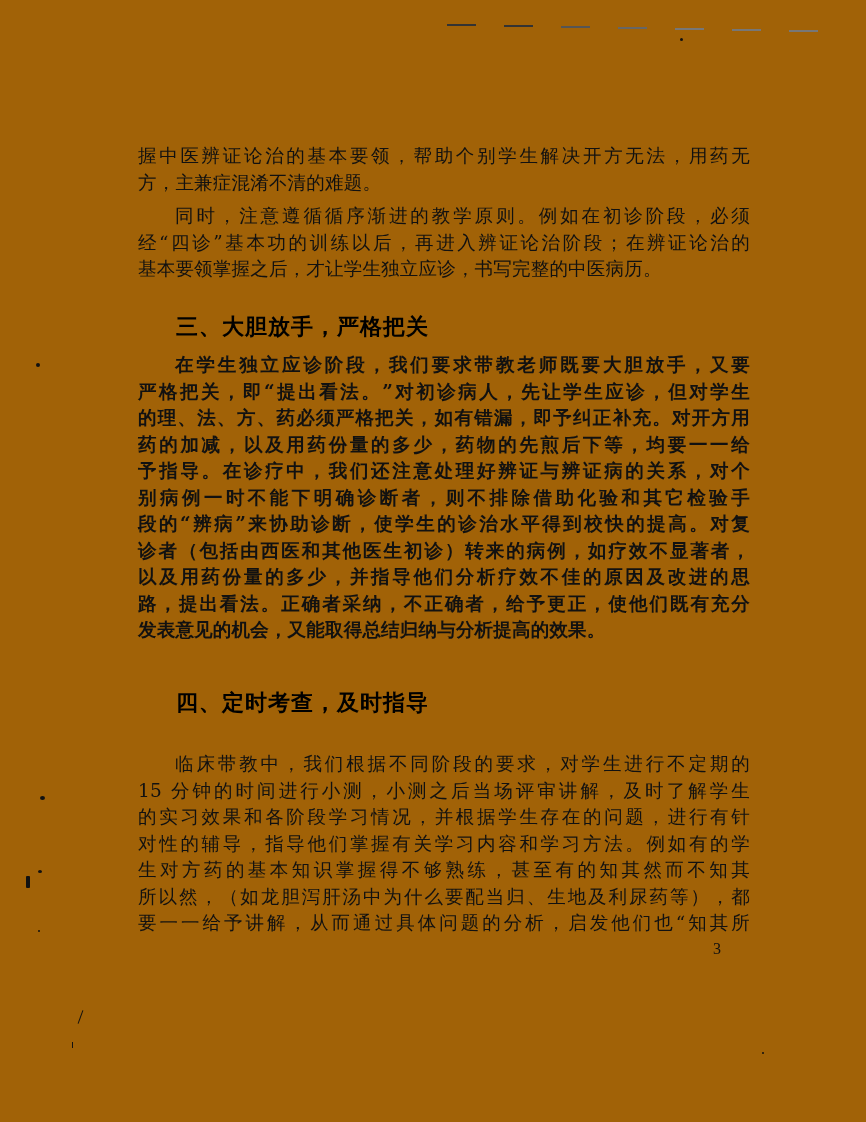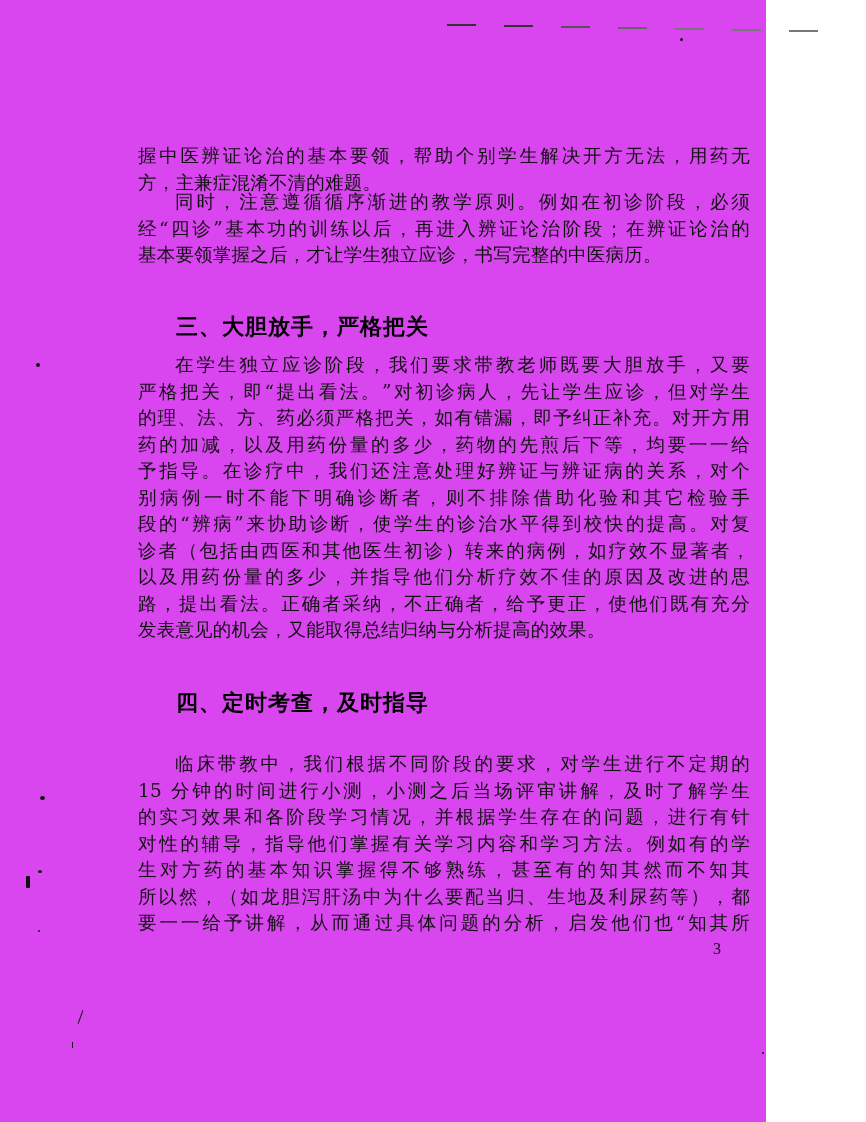--- a/index.html
+++ b/index.html
@@ -1,18 +1,18 @@
 <!DOCTYPE html>
 <html><head>
 <meta charset="utf-8">
 <style>
   html, body { margin: 0; padding: 0; background: #ffffff; }
   body { width: 866px; height: 1122px; position: relative; overflow: hidden;
          font-family: "DejaVu Serif", "Liberation Serif", serif; color: #111; }
-  .page { position: absolute; left: 0; top: 0; width: 766px; height: 1122px; background: #d946ef; }
+  .page { position: absolute; left: 0; top: 0; width: 866px; height: 1122px; background: #a16207; }
 
   .top-rule { position: absolute; top: 24px; height: 2px; width: 29px; background: #333; }
 
   .speck { position: absolute; background: #111; border-radius: 50%; }
 
   .text { position: absolute; left: 138px; width: 612px; font-size: 18.5px; line-height: 26.5px;
           letter-spacing: 0.2px; text-align: justify; }
   .line { display: block; white-space: nowrap; height: 26.5px; text-align-last: justify; }
   .line.last { text-align-last: left; }
   .line.indent { padding-left: 37px; }
@@ -44,29 +44,29 @@
   <div class="speck" style="left:38px;top:930px;width:2px;height:2px;"></div>
   <div class="speck" style="left:80px;top:1010px;width:1px;height:14px;border-radius:0;transform:rotate(20deg);"></div>
   <div class="speck" style="left:72px;top:1042px;width:1px;height:6px;border-radius:0;"></div>
   <div class="speck" style="left:762px;top:1052px;width:2px;height:2px;"></div>
 
   <div class="text" style="top:143px;">
     <span class="line">握中医辨证论治的基本要领，帮助个别学生解决开方无法，用药无</span>
     <span class="line last">方，主兼症混淆不清的难题。</span>
   </div>
 
-  <div class="text" style="top:189px;">
+  <div class="text" style="top:203px;">
     <span class="line indent">同时，注意遵循循序渐进的教学原则。例如在初诊阶段，必须</span>
     <span class="line">经“四诊”基本功的训练以后，再进入辨证论治阶段；在辨证论治的</span>
     <span class="line last">基本要领掌握之后，才让学生独立应诊，书写完整的中医病历。</span>
   </div>
 
   <div class="heading" style="top:312px;">三、大胆放手，严格把关</div>
 
-  <div class="text" style="top:352px;">
+  <div class="text" style="top:352px;font-weight:bold;">
     <span class="line indent">在学生独立应诊阶段，我们要求带教老师既要大胆放手，又要</span>
     <span class="line">严格把关，即“提出看法。”对初诊病人，先让学生应诊，但对学生</span>
     <span class="line">的理、法、方、药必须严格把关，如有错漏，即予纠正补充。对开方用</span>
     <span class="line">药的加减，以及用药份量的多少，药物的先煎后下等，均要一一给</span>
     <span class="line">予指导。在诊疗中，我们还注意处理好辨证与辨证病的关系，对个</span>
     <span class="line">别病例一时不能下明确诊断者，则不排除借助化验和其它检验手</span>
     <span class="line">段的“辨病”来协助诊断，使学生的诊治水平得到校快的提高。对复</span>
     <span class="line">诊者（包括由西医和其他医生初诊）转来的病例，如疗效不显著者，</span>
     <span class="line">以及用药份量的多少，并指导他们分析疗效不佳的原因及改进的思</span>
     <span class="line">路，提出看法。正确者采纳，不正确者，给予更正，使他们既有充分</span>

